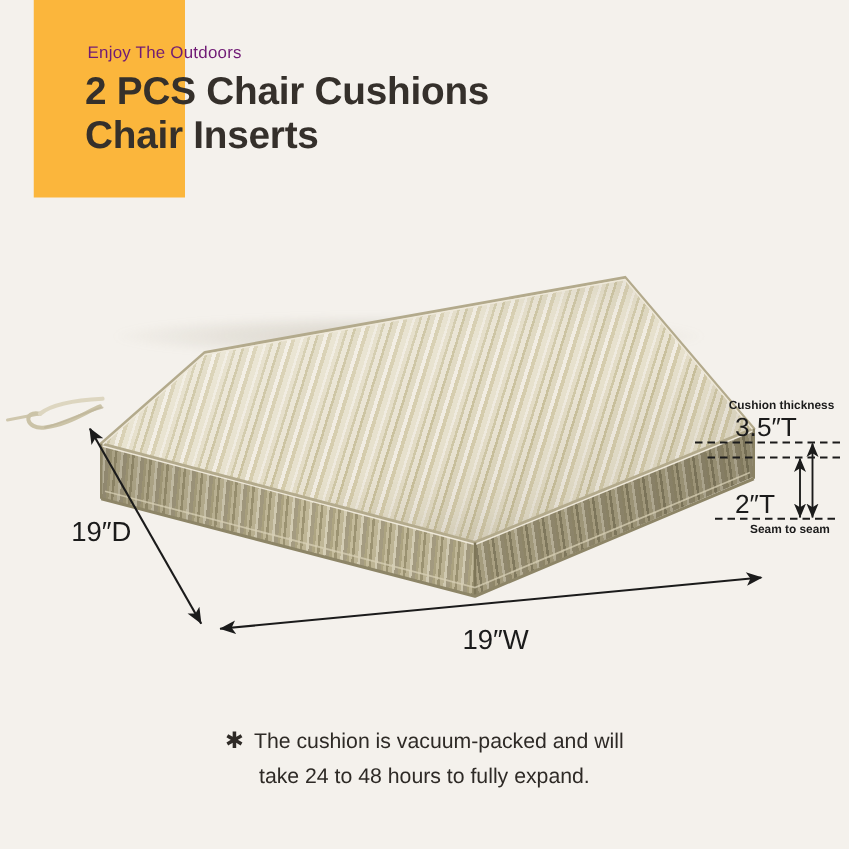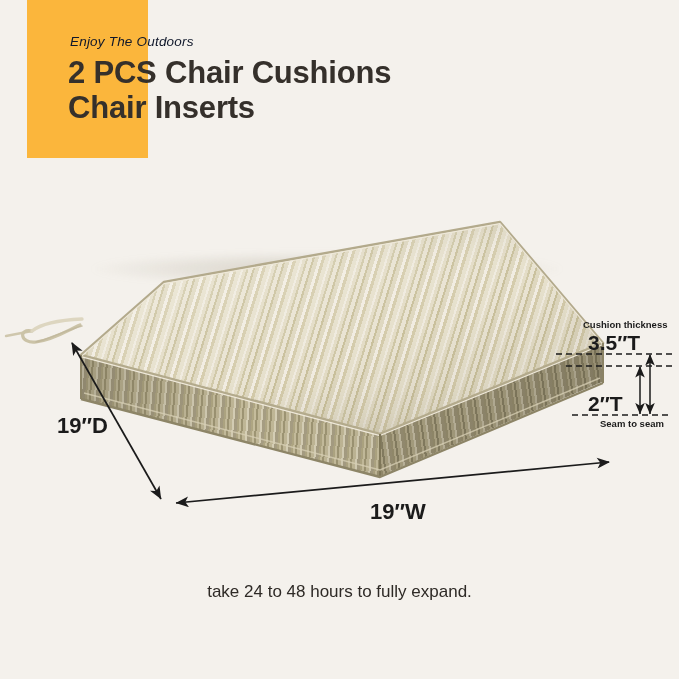--- a/index.html
+++ b/index.html
@@ -27,24 +27,23 @@
     position: absolute;
     left: 27px; top: 0;
     width: 121px; height: 158px;
     background: #fbb63c;
   }
   .eyebrow {
     position: absolute;
     left: 70px; top: 34px;
     font-size: 13.5px;
     letter-spacing: 0.2px;
-    color: #0f172a;
+    color: #701a75;
     font-weight: 400;
     white-space: nowrap;
-    font-style: italic;
   }
   .headline {
     position: absolute;
     left: 68px; top: 55px;
     font-size: 31px;
     font-weight: 700;
     line-height: 35px;
     color: #35302b;
     letter-spacing: -0.2px;
     white-space: nowrap;
@@ -170,21 +169,21 @@
   
   .dim-layer {
     position: absolute;
     left: 0; top: 0;
     width: 679px; height: 679px;
     pointer-events: none;
   }
   .dim-label {
     position: absolute;
     color: #1b1b1b;
-    font-weight: 700;
+    font-weight: 400;
     white-space: nowrap;
   }
   .lbl-depth   { left: 57px;  top: 413px; font-size: 22px; }
   .lbl-width   { left: 370px; top: 499px; font-size: 22px; }
   .lbl-thick   { left: 588px; top: 331px; font-size: 21px; }
   .lbl-seam    { left: 588px; top: 392px; font-size: 21px; }
   .cap-thick   { left: 583px; top: 319px; font-size: 9.5px; font-weight: 700; }
   .cap-seam    { left: 585px; top: 418px; font-size: 9.5px; font-weight: 700; margin-left: 15px; }
 
   
@@ -283,16 +282,17 @@
 
   <div class="dim-label cap-thick">Cushion thickness</div>
 
   <div class="dim-label lbl-thick">3.5″T</div>
 
   <div class="dim-label lbl-seam">2″T</div>
 
   <div class="dim-label cap-seam">Seam to seam</div>
 
   <div class="footnote">
+    <span class="footnote-line"><span class="ast">✱</span><span>The cushion is vacuum-packed and will</span></span>
     <span class="footnote-line l2">take 24 to 48 hours to fully expand.</span>
   </div>
 
 </div>
 
 </body></html>

